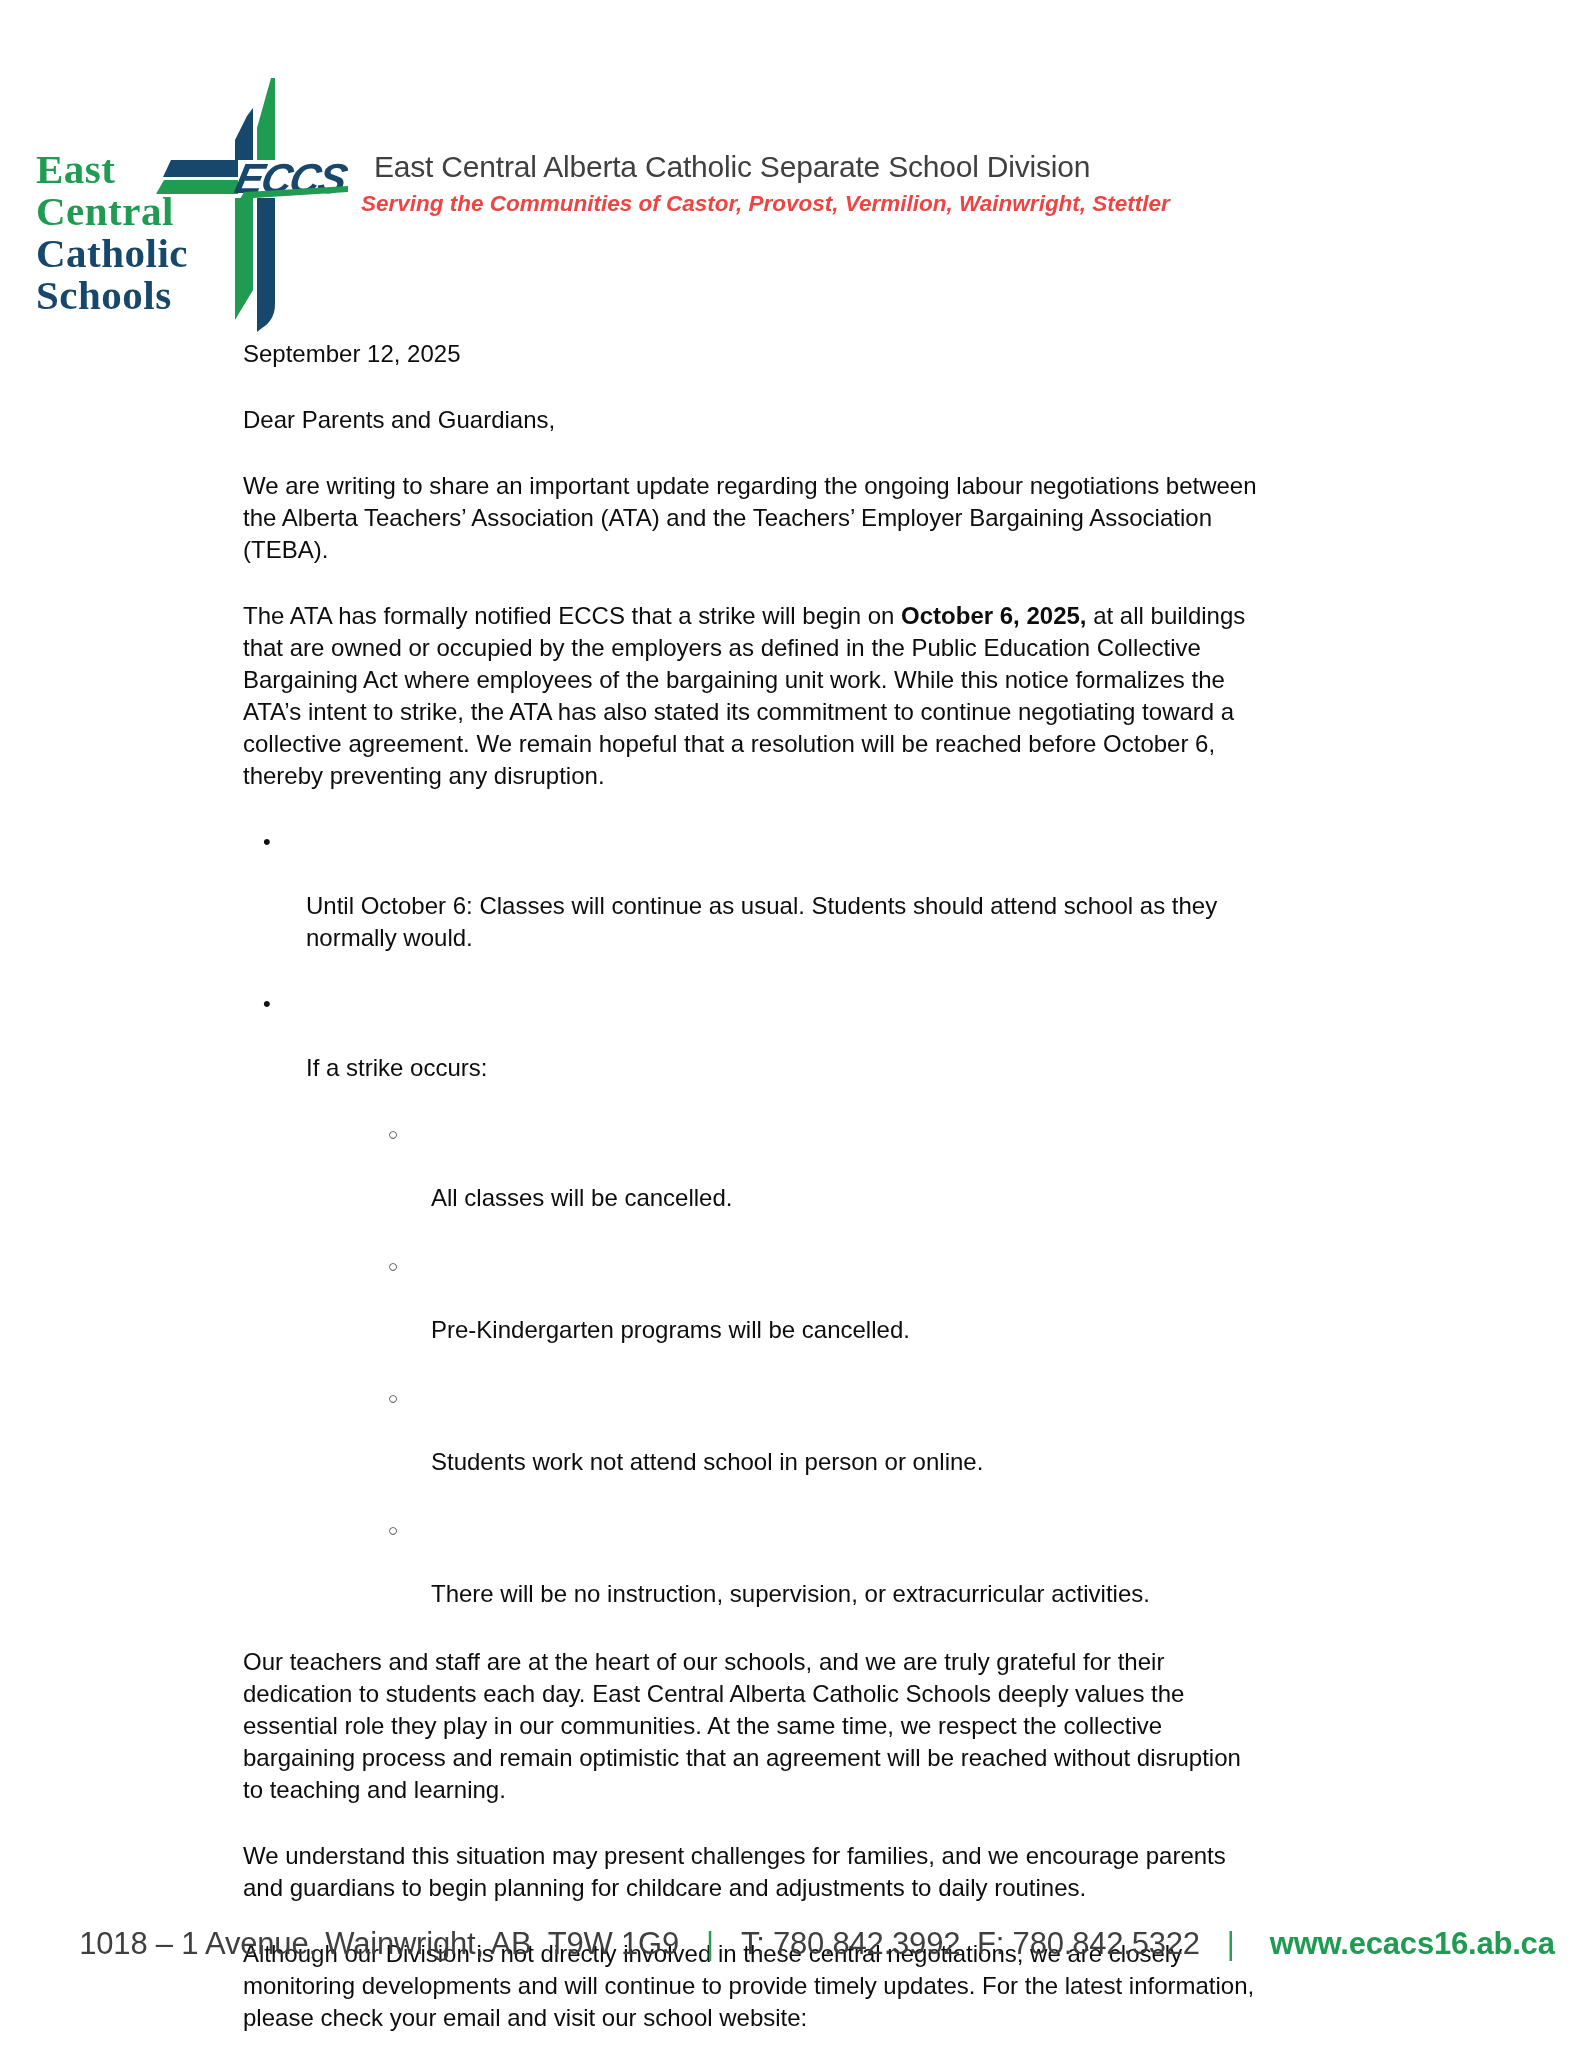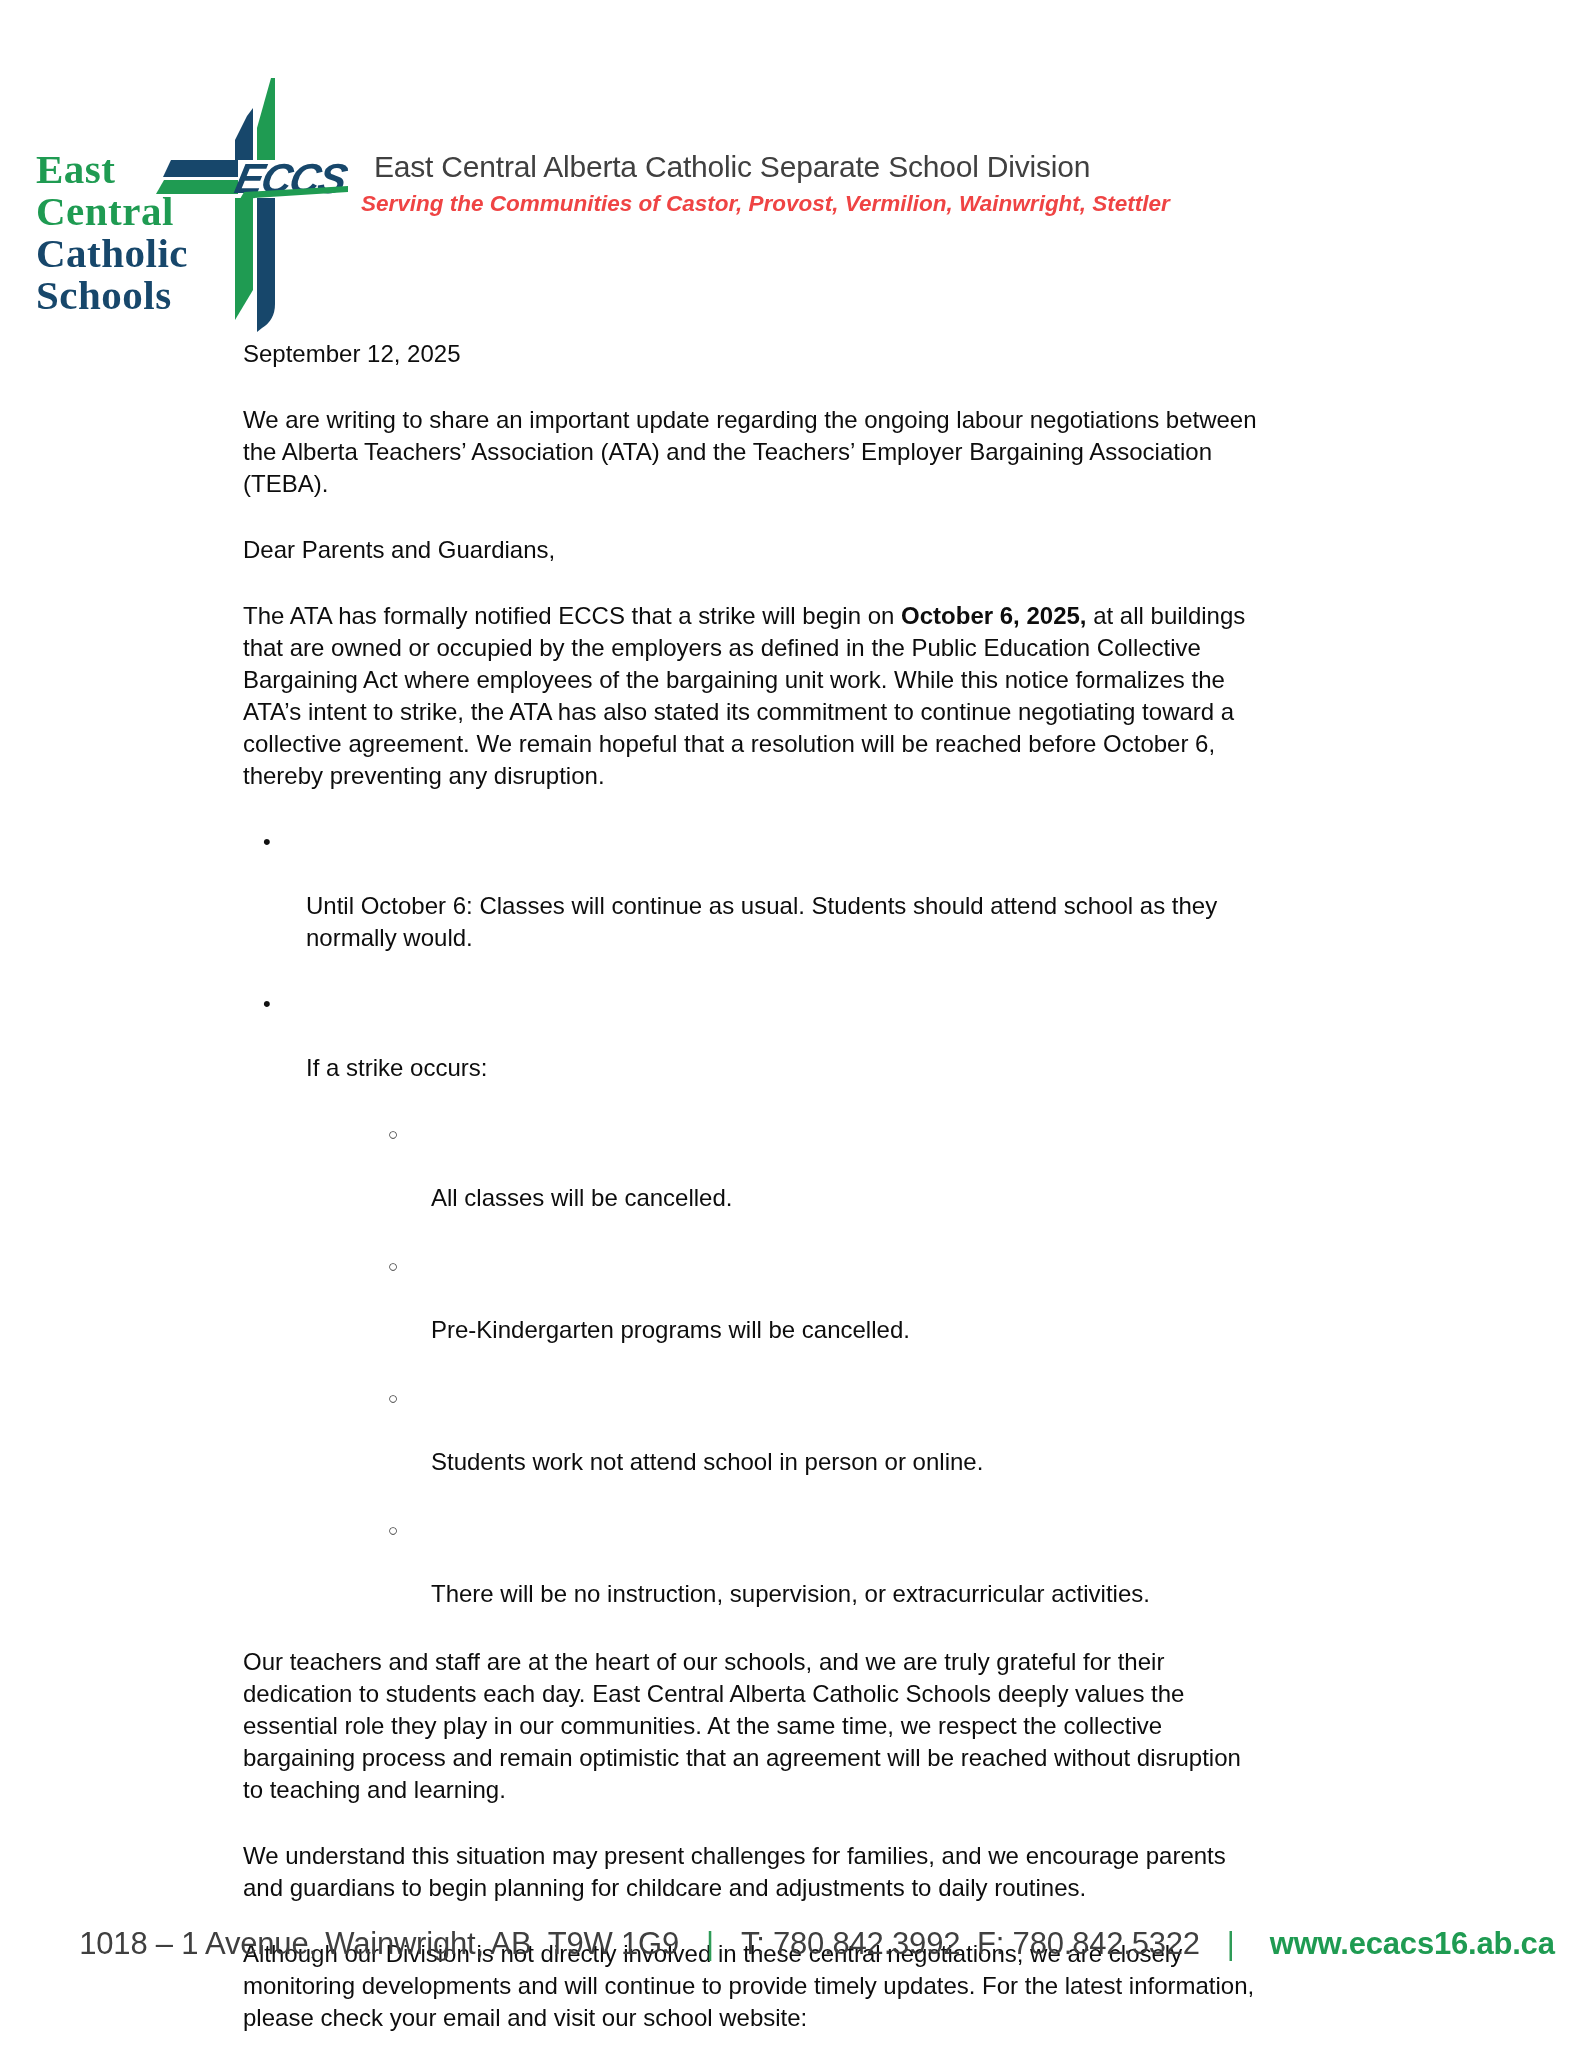--- a/index.html
+++ b/index.html
@@ -89,25 +89,25 @@
     <path d="M107,132 L125,132 L125,238 Q125,254 112,262 L107,266 Z" fill="#17476B"></path>
   </svg>
 
   <div class="division-title">East Central Alberta Catholic Separate School Division</div>
   <div class="division-tagline">Serving the Communities of Castor, Provost, Vermilion, Wainwright, Stettler</div>
 
   <div class="letter">
 
     <p class="para">September 12, 2025</p>
 
+    <p class="para">Dear Parents and Guardians,</p>
+
     <p class="para">We are writing to share an important update regarding the ongoing labour negotiations between
 the Alberta Teachers’ Association (ATA) and the Teachers’ Employer Bargaining Association
 (TEBA).</p>
-
-    <p class="para">Dear Parents and Guardians,</p>
 
     <p class="para"><span>The ATA has formally notified ECCS that a strike will begin on </span><span class="bold">October 6, 2025,</span><span> at all buildings
 that are owned or occupied by the employers as defined in the Public Education Collective
 Bargaining Act where employees of the bargaining unit work. While this notice formalizes the
 ATA’s intent to strike, the ATA has also stated its commitment to continue negotiating toward a
 collective agreement. We remain hopeful that a resolution will be reached before October 6,
 thereby preventing any disruption.</span></p>
 
 
     <div class="bullet-row">

